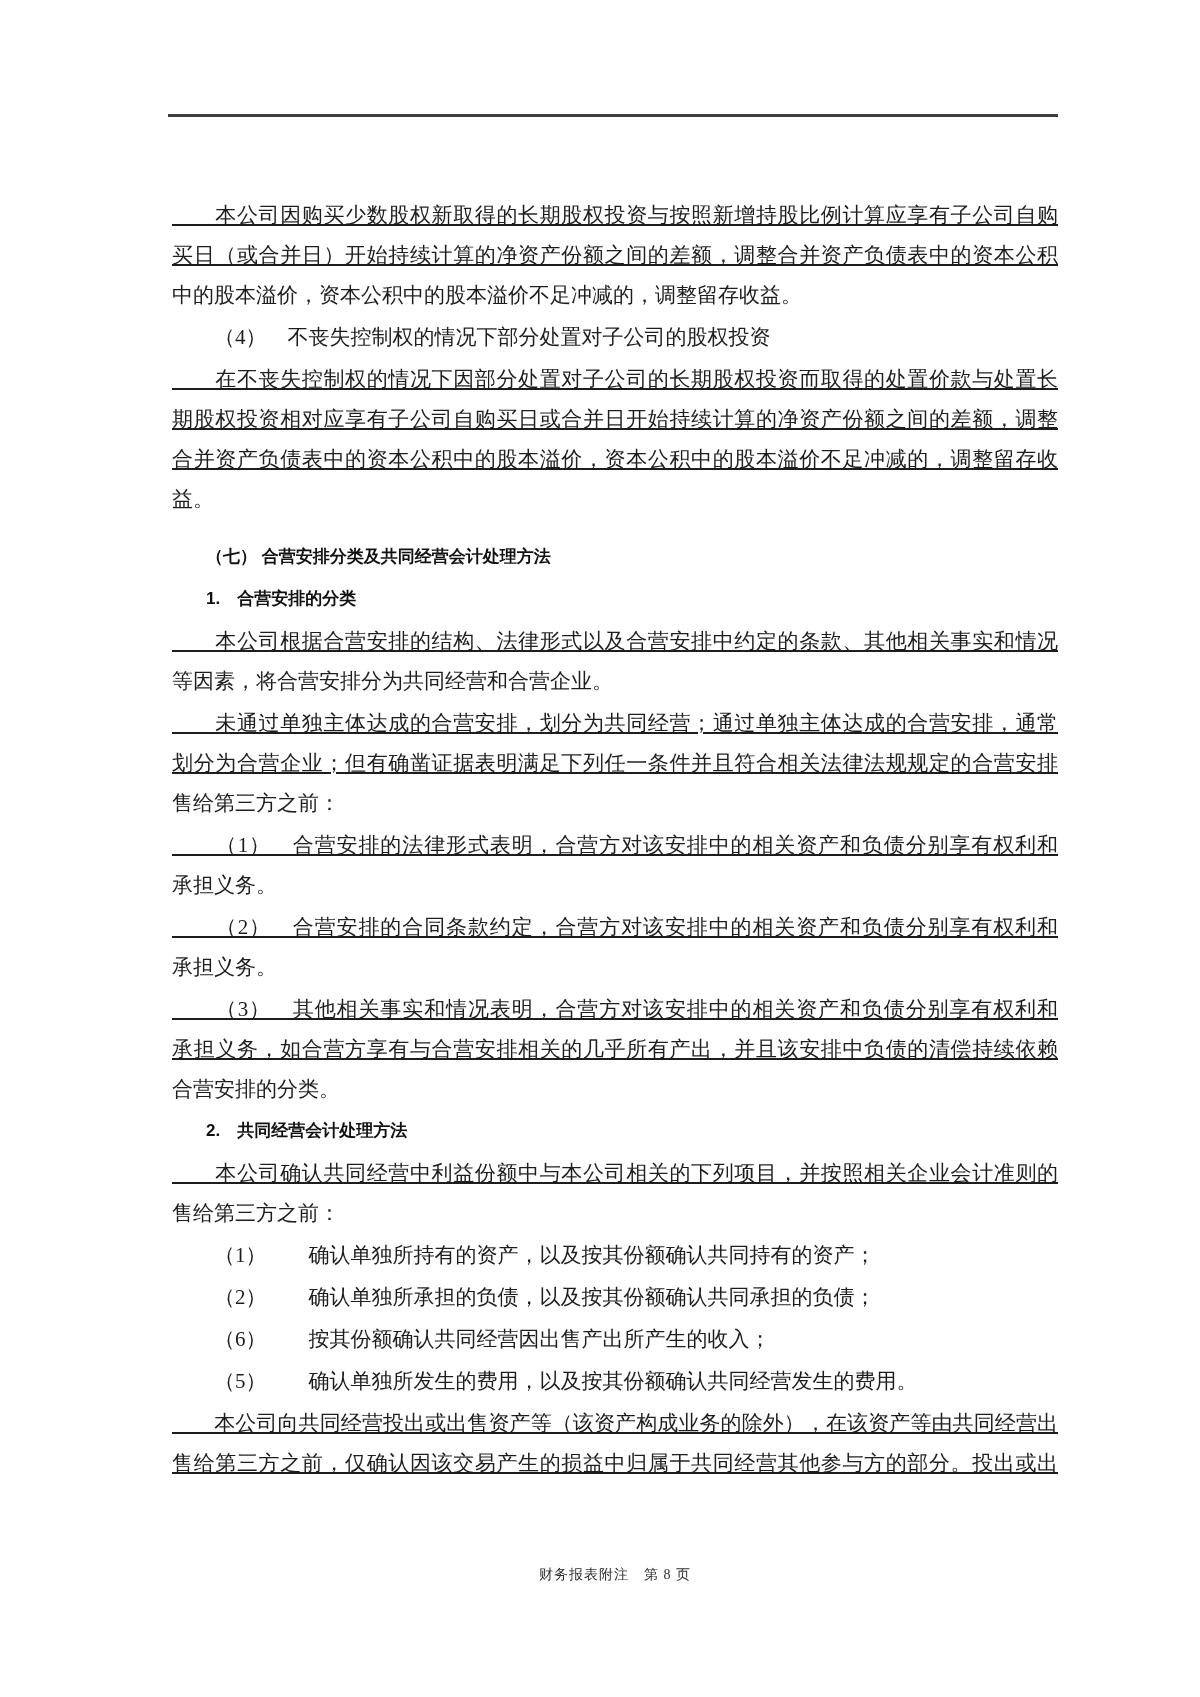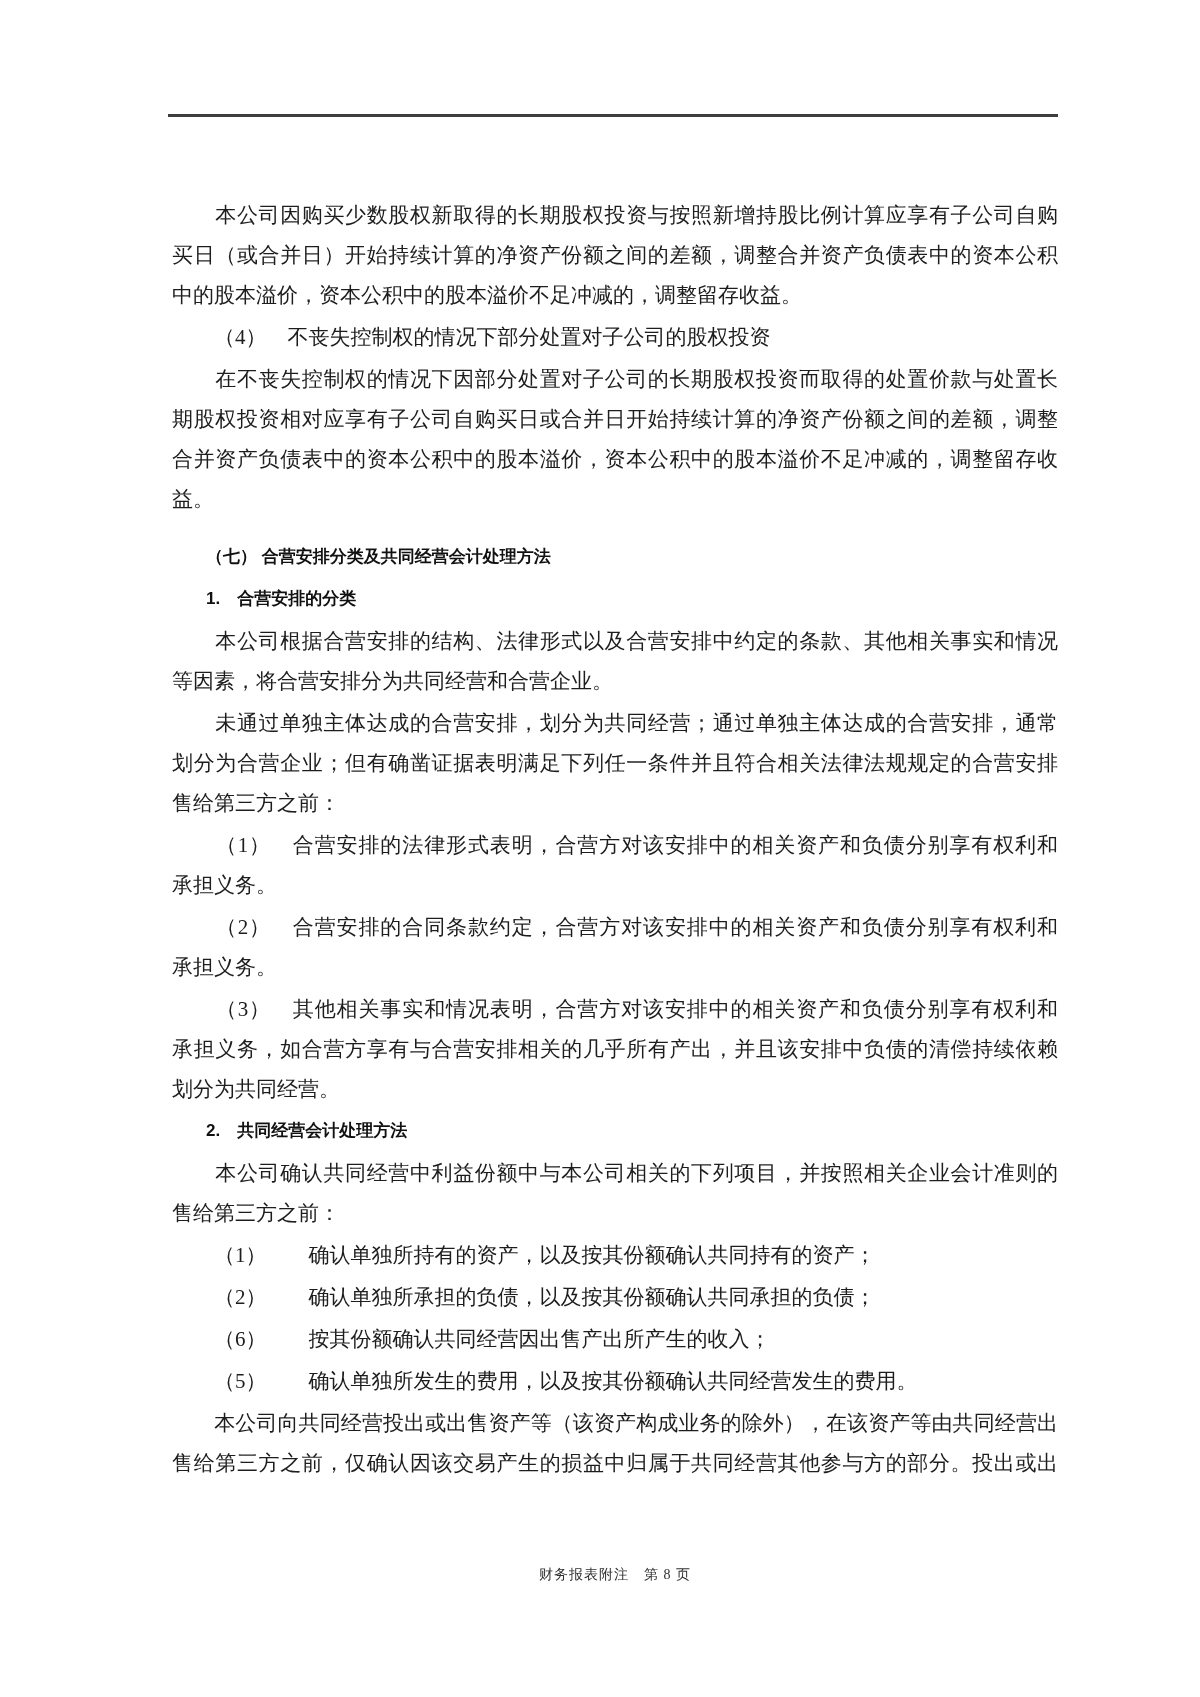--- a/index.html
+++ b/index.html
@@ -35,20 +35,21 @@
   .line {
     height: 40px;
     line-height: 40px;
     white-space: nowrap;
     overflow: hidden;
     text-align: left;
   }
   .line.full {
     text-align: justify;
     text-align-last: justify;
+    text-decoration: underline;
   }
   .heading1 { margin-top: 18px; }
   .heading1 .line,
   .heading2 .line {
     font-family: "Liberation Sans", "DejaVu Sans", sans-serif;
     font-weight: 700;
     font-size: 17px;
     color: #111111;
   }
   .page-footer {
@@ -101,21 +102,21 @@
         <div class="line full">　　（1）　合营安排的法律形式表明，合营方对该安排中的相关资产和负债分别享有权利和</div>
         <div class="line">承担义务。</div>
       </div>
       <div class="para list">
         <div class="line full">　　（2）　合营安排的合同条款约定，合营方对该安排中的相关资产和负债分别享有权利和</div>
         <div class="line">承担义务。</div>
       </div>
       <div class="para list">
         <div class="line full">　　（3）　其他相关事实和情况表明，合营方对该安排中的相关资产和负债分别享有权利和</div>
         <div class="line full">承担义务，如合营方享有与合营安排相关的几乎所有产出，并且该安排中负债的清偿持续依赖</div>
-        <div class="line">划分为共同经营。</div>
+        <div class="line">合营安排的分类。</div>
       </div>
       <div class="para heading2">
         <div class="line">　　2.　共同经营会计处理方法</div>
       </div>
       <div class="para body">
         <div class="line full">　　本公司确认共同经营中利益份额中与本公司相关的下列项目，并按照相关企业会计准则的</div>
         <div class="line">售给第三方之前：</div>
       </div>
       <div class="para list">
         <div class="line">　　（1）　　确认单独所持有的资产，以及按其份额确认共同持有的资产；</div>

